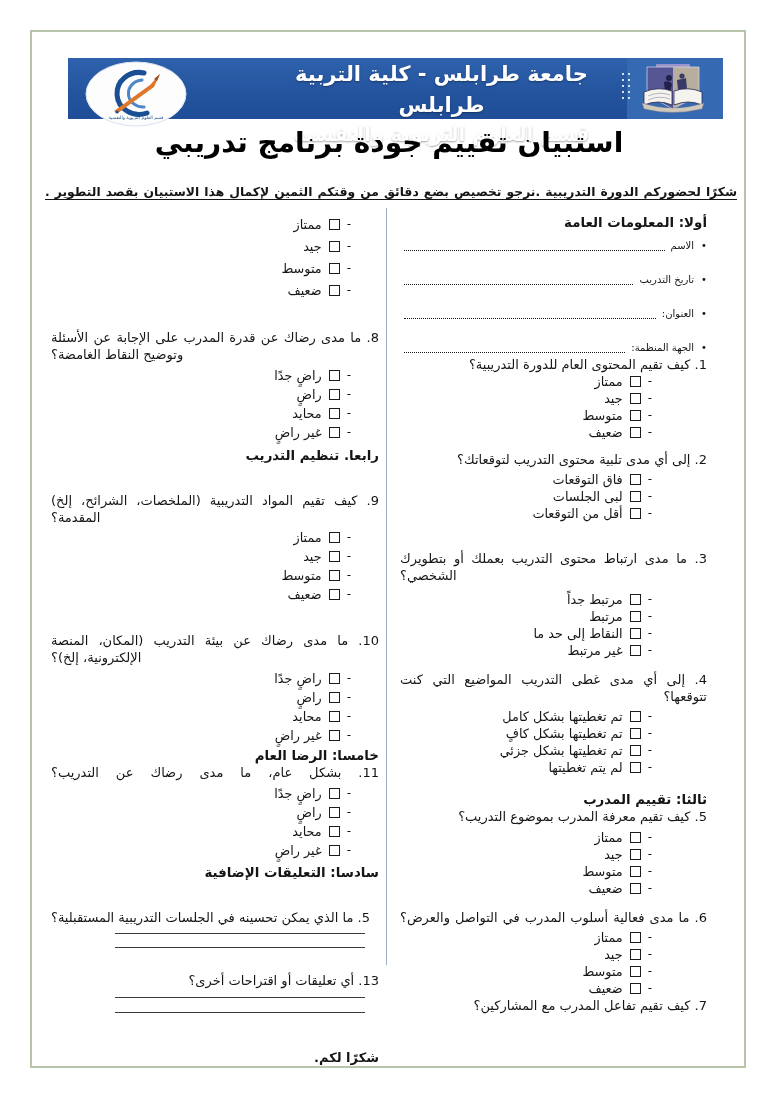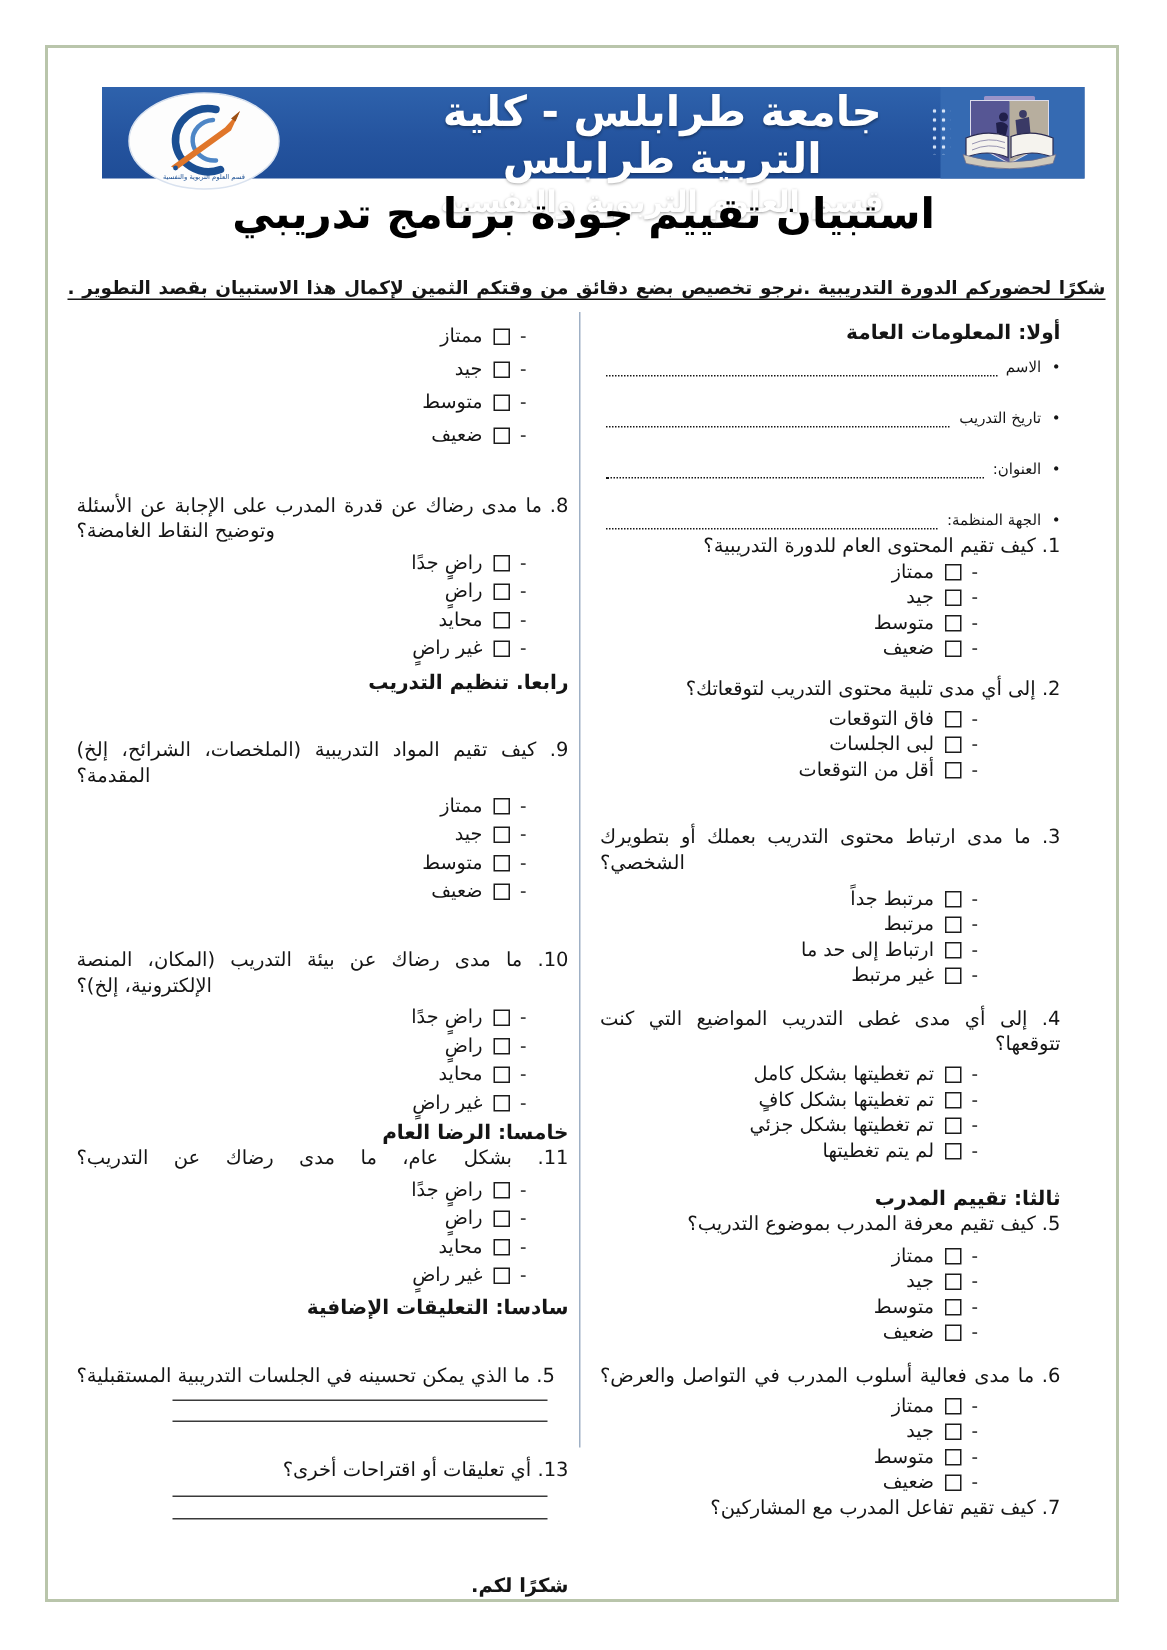--- a/index.html
+++ b/index.html
@@ -7,21 +7,21 @@
   .page{position:relative;width:778px;height:1100px;background:#fff;overflow:hidden;}
   .frame{position:absolute;left:30px;top:30px;width:712px;height:1034px;border:2px solid #b9c5ab;}
 
   
   .banner{position:absolute;left:68px;top:58px;width:655px;height:61px;
           background:linear-gradient(180deg,#2e62ac 0%,#24539e 60%,#1f4d97 100%);}
   .banner-right-bg{position:absolute;right:0;top:0;width:96px;height:100%;background:#356ab2;}
   .logo{position:absolute;left:16px;top:3px;width:104px;height:66px;overflow:visible;}
   .emblem{position:absolute;right:13px;top:5px;width:74px;height:52px;}
   .banner-text{position:absolute;left:200px;right:108px;top:1px;text-align:center;color:#fff;}
-  .banner-text .l1{font-size:28px;font-weight:bold;line-height:31px;text-shadow:0 1px 2px rgba(0,0,0,.35);}
+  .banner-text .l1{font-size:21px;font-weight:bold;line-height:31px;text-shadow:0 1px 2px rgba(0,0,0,.35);}
   .banner-text .l2{font-size:20px;font-weight:bold;line-height:26px;text-shadow:0 1px 2px rgba(0,0,0,.35);}
   .dots{position:absolute;background-image:radial-gradient(circle,rgba(230,240,255,.9) 1px,transparent 1.4px);background-size:6px 6px;}
   .dots1{left:62px;bottom:4px;width:34px;height:17px;}
   .dots2{right:89px;top:13px;width:14px;height:32px;}
 
   
   .title{position:absolute;left:0;top:126px;width:778px;text-align:center;
          font-size:28px;font-weight:bold;color:#000000;letter-spacing:.5px;}
   .intro{position:absolute;left:45px;top:183px;width:692px;direction:rtl;
          font-size:12.3px;font-weight:bold;line-height:18px;
@@ -179,21 +179,21 @@
           <span class="olabel">مرتبط جداً</span>
         </div>
         <div class="opt">
           <span class="dash">-</span>
           <span class="box"></span>
           <span class="olabel">مرتبط</span>
         </div>
         <div class="opt">
           <span class="dash">-</span>
           <span class="box"></span>
-          <span class="olabel">ارتباط إلى حد ما</span>
+          <span class="olabel">النقاط إلى حد ما</span>
         </div>
         <div class="opt">
           <span class="dash">-</span>
           <span class="box"></span>
           <span class="olabel">غير مرتبط</span>
         </div>
       </div>
       <div class="q st mt12">4. إلى أي مدى غطى التدريب المواضيع التي كنت تتوقعها؟</div>
       <div class="opts mt3">
         <div class="opt">

